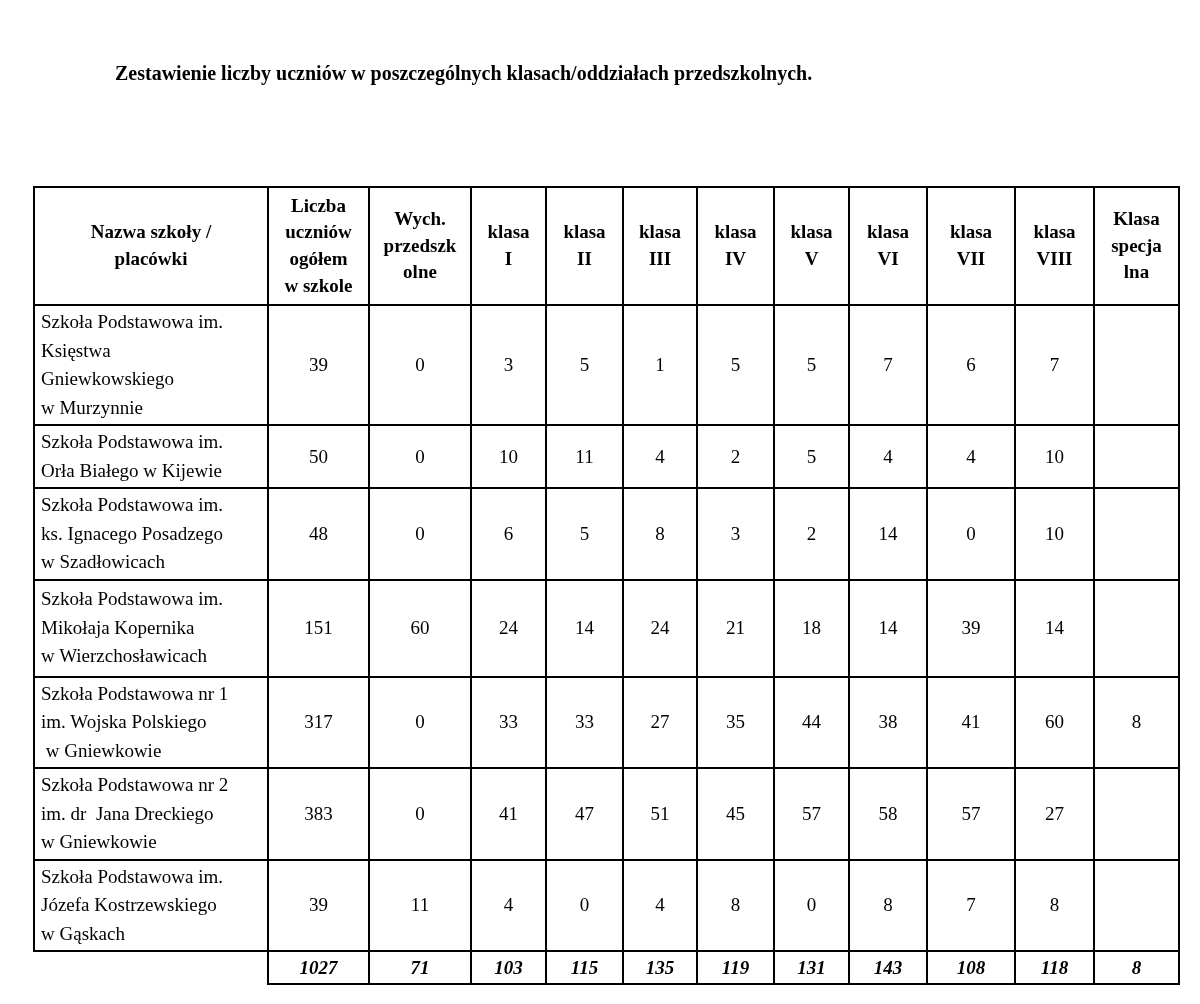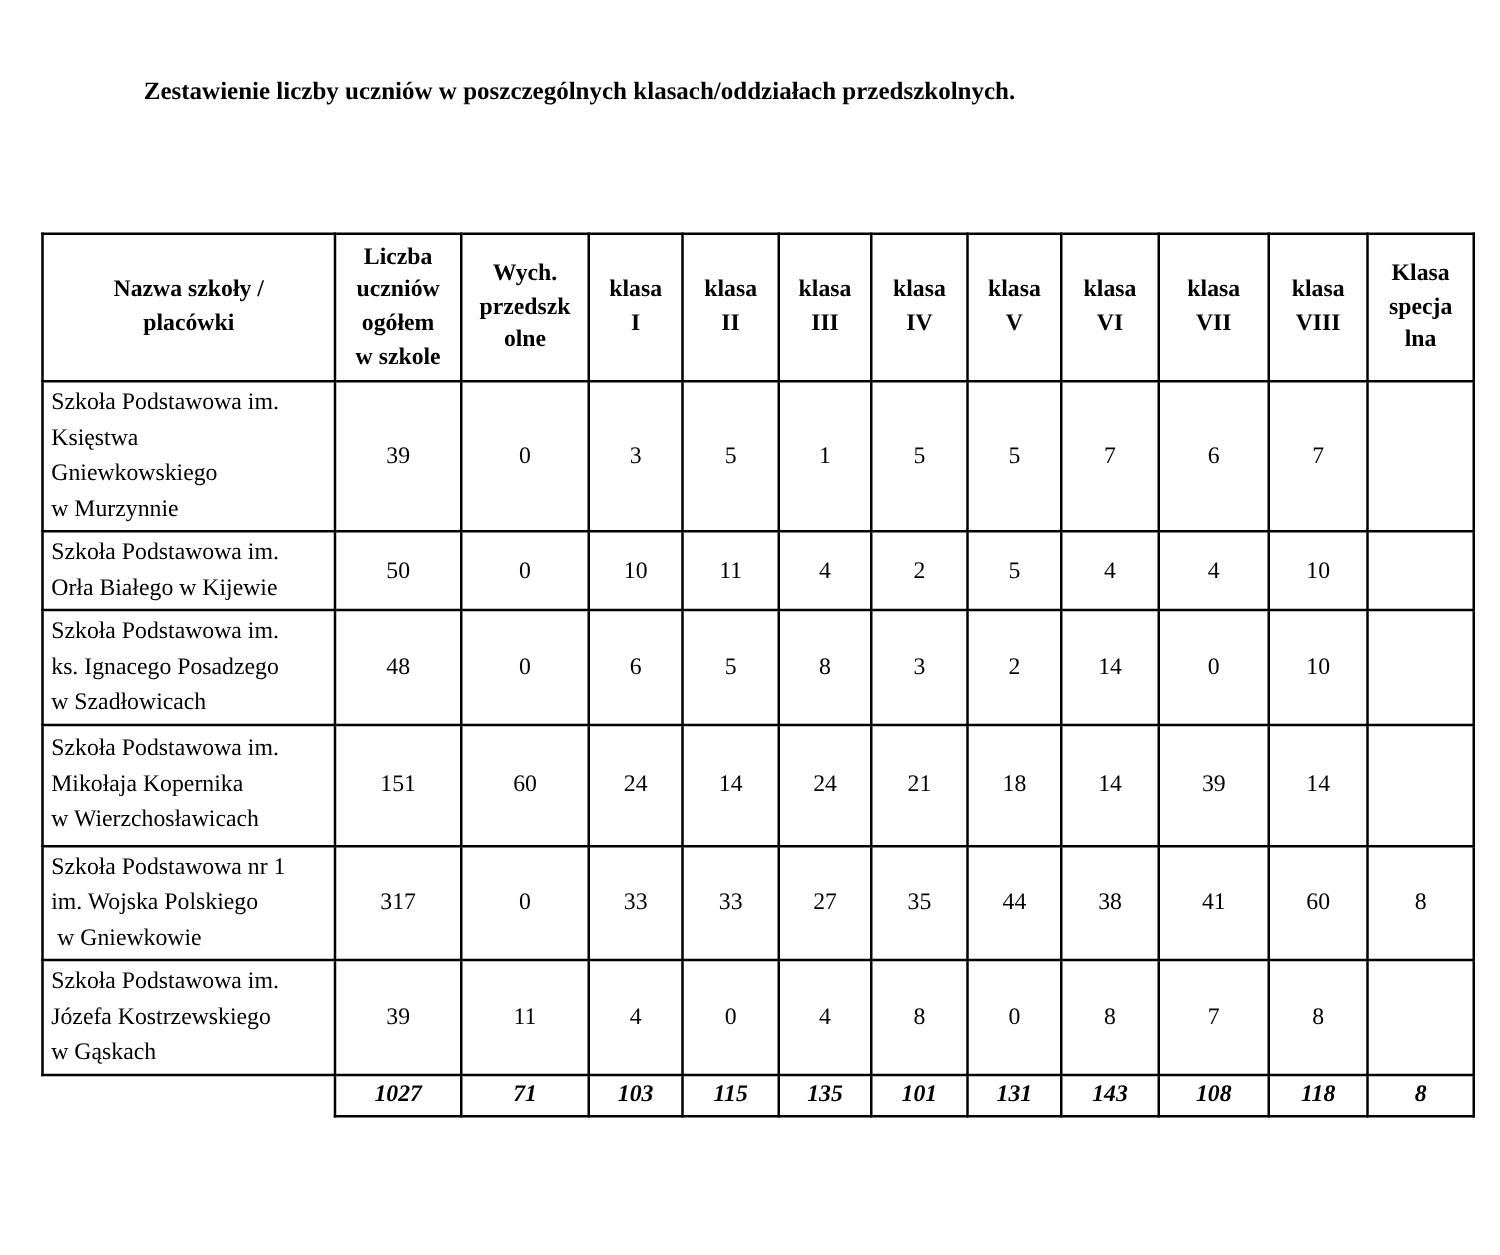--- a/index.html
+++ b/index.html
@@ -210,20 +210,36 @@
           <td>33</td>
           <td>33</td>
           <td>27</td>
           <td>35</td>
           <td>44</td>
           <td>38</td>
           <td>41</td>
           <td>60</td>
           <td>8</td>
         </tr>
+        <tr class="school-row-5">
+          <td class="name-cell">Szkoła Podstawowa nr 2
+im. dr  Jana Dreckiego
+w Gniewkowie</td>
+          <td>383</td>
+          <td>0</td>
+          <td>41</td>
+          <td>47</td>
+          <td>51</td>
+          <td>45</td>
+          <td>57</td>
+          <td>58</td>
+          <td>57</td>
+          <td>27</td>
+          <td></td>
+        </tr>
         <tr class="school-row-6">
           <td class="name-cell">Szkoła Podstawowa im.
 Józefa Kostrzewskiego
 w Gąskach</td>
           <td>39</td>
           <td>11</td>
           <td>4</td>
           <td>0</td>
           <td>4</td>
           <td>8</td>
@@ -233,21 +249,21 @@
           <td>8</td>
           <td></td>
         </tr>
         <tr class="totals-row">
           <td class="empty-cell"></td>
           <td>1027</td>
           <td>71</td>
           <td>103</td>
           <td>115</td>
           <td>135</td>
-          <td>101</td>
+          <td>119</td>
           <td>131</td>
           <td>143</td>
           <td>108</td>
           <td>118</td>
           <td>8</td>
         </tr>
       </tbody>
   </table>
 
 </div>

